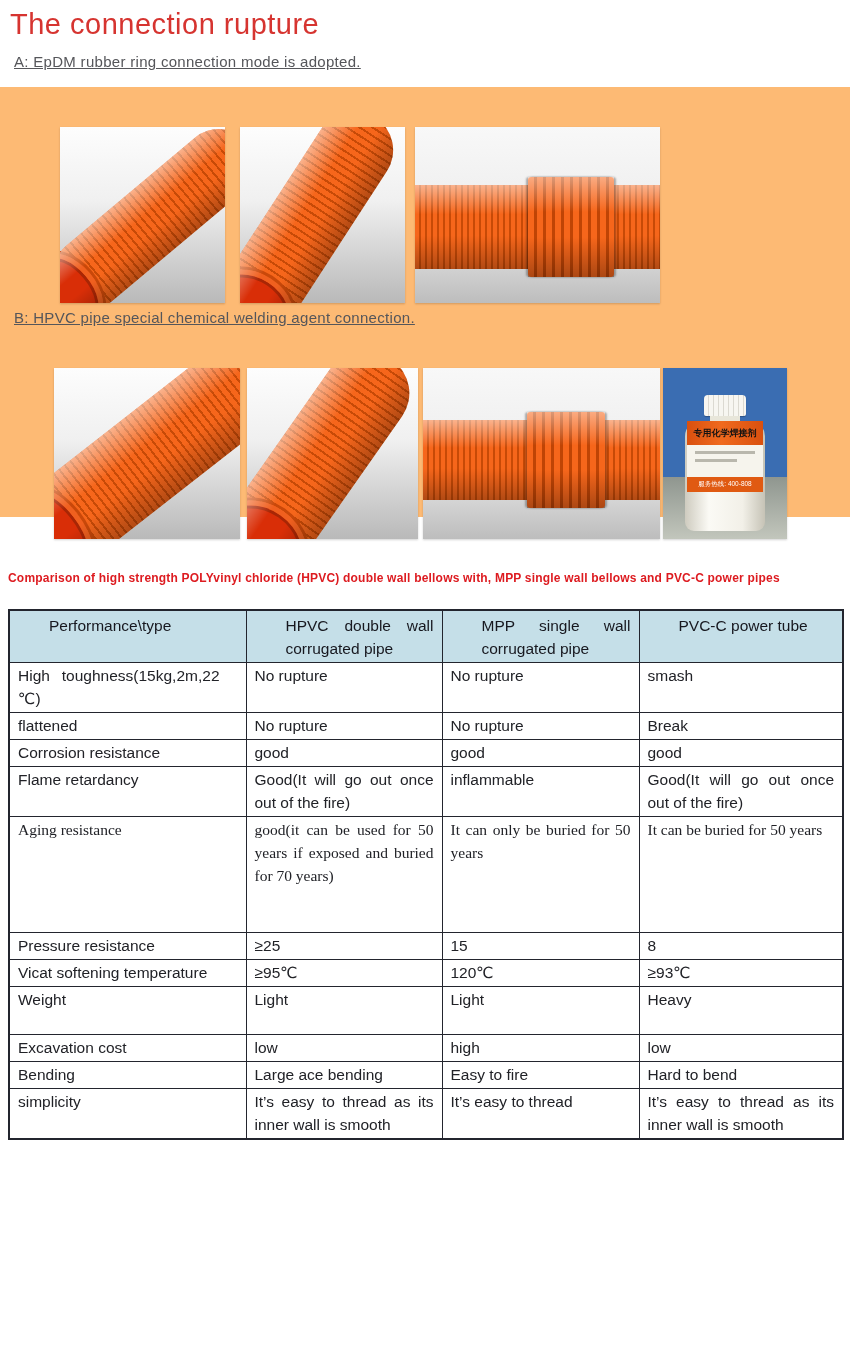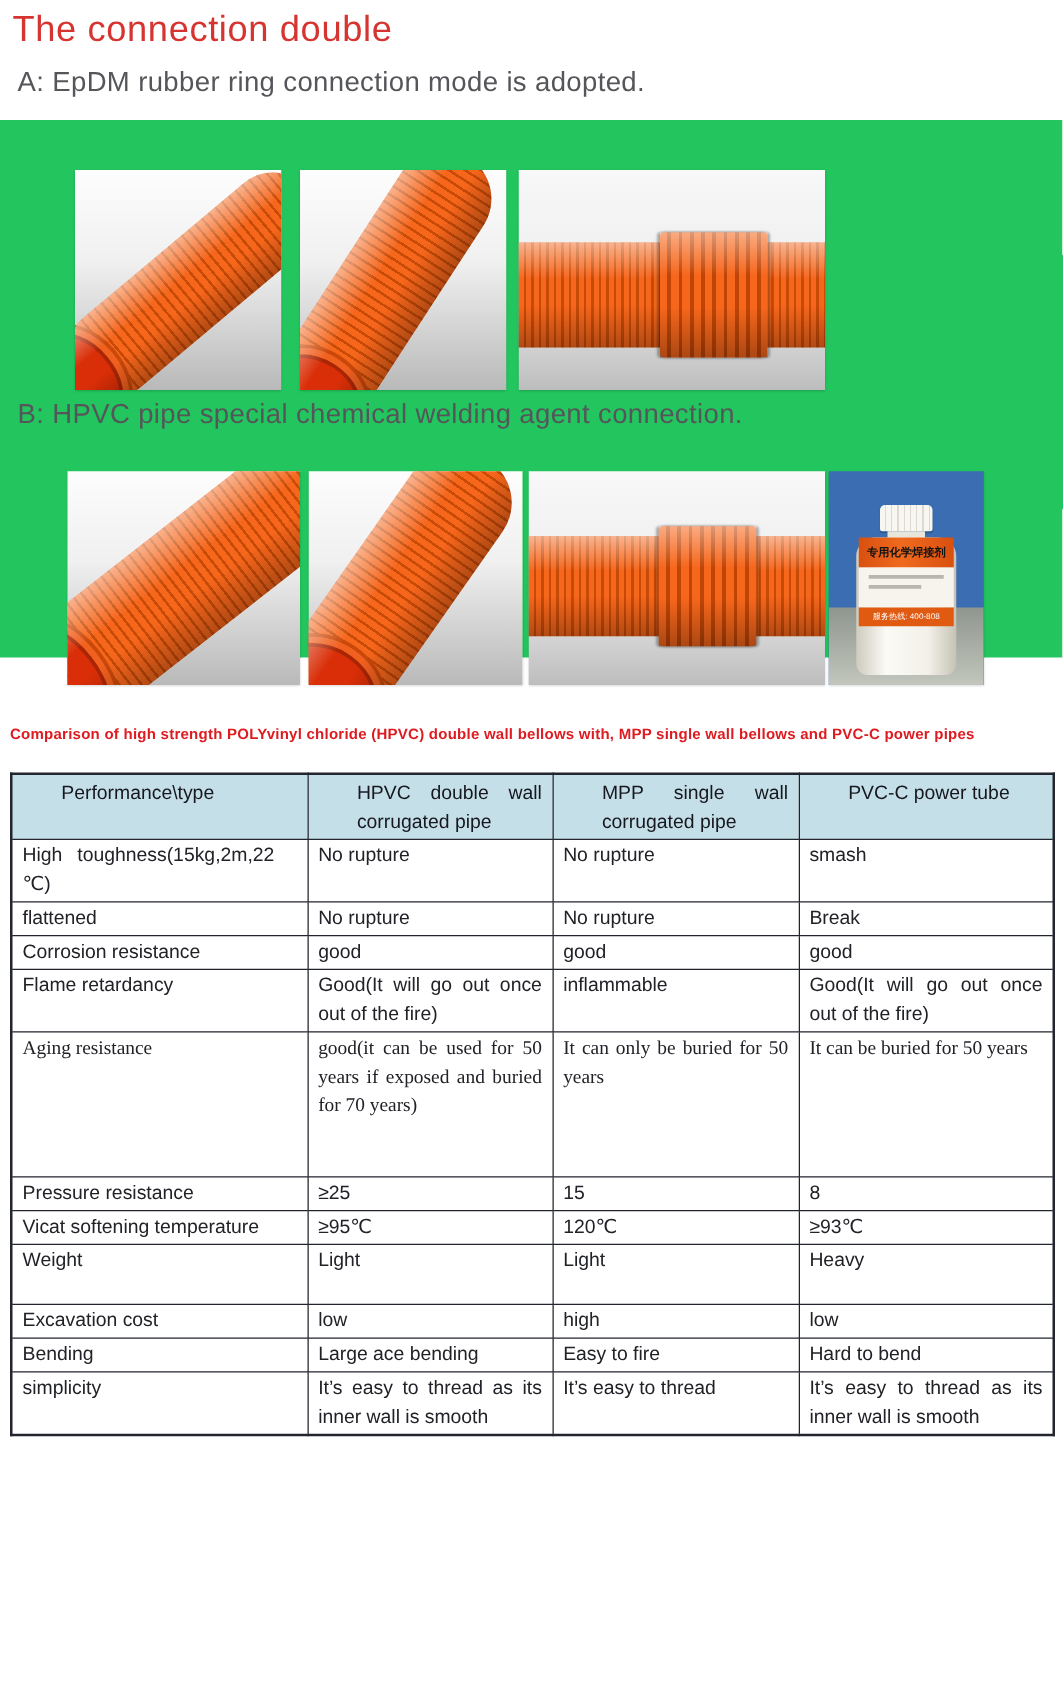--- a/index.html
+++ b/index.html
@@ -9,26 +9,26 @@
     font-family:"Liberation Sans","DejaVu Sans",sans-serif;
     -webkit-font-smoothing:antialiased;
   }
 
   
   .page-title {
     margin:8px 0 0 10px; font-size:29px; font-weight:400;
     color:#d63430; letter-spacing:0.5px;
   }
   .caption {
-    margin:12px 0 0 14px; font-size:22px; color:#55565a; letter-spacing:0.3px;
+    margin:12px 0 0 14px; font-size:15px; color:#55565a; letter-spacing:0.3px;text-decoration:underline;
   }
 
   
   .gallery {
-    position:relative; margin-top:17px; height:430px; background:#22c55e;
+    position:relative; margin-top:17px; height:430px; background:#fdba74;
   }
   .tile {
     position:absolute; overflow:hidden;
     box-shadow:0 1px 2px rgba(0,0,0,.18);
     background:linear-gradient(180deg,#fdfdfd 0%,#f0f0f0 42%,#b9b9b9 100%);
   }
   #a1 { left:20px;  top:24px;  width:165px; height:176px; }
   #a2 { left:200px; top:24px;  width:165px; height:176px; }
   #a3 { left:375px; top:24px;  width:245px; height:176px;
         background:linear-gradient(180deg,#f8f8f8 0%,#ececec 55%,#bdbdbd 100%); }
@@ -136,21 +136,21 @@
     color:#17181f;
     padding-left:39px;
   }
   table.cmp td:first-child, table.cmp th:first-child { padding-right:26px; }
   table.cmp tbody tr:nth-child(5) { height:116px;font-family:Liberation Serif, serif; }  
   table.cmp tbody tr:nth-child(8) { height:48px; }   
 </style>
 </head>
 <body>
 
-<h1 class="page-title">The connection double</h1>
+<h1 class="page-title">The connection rupture</h1>
 <p class="caption">A: EpDM rubber ring connection mode is adopted.</p>
 
 <section class="gallery">
 
   <figure class="tile" id="a1">
     <div class="pipe">
       <div class="mouth"></div>
     </div>
   </figure>
   <figure class="tile" id="a2">

